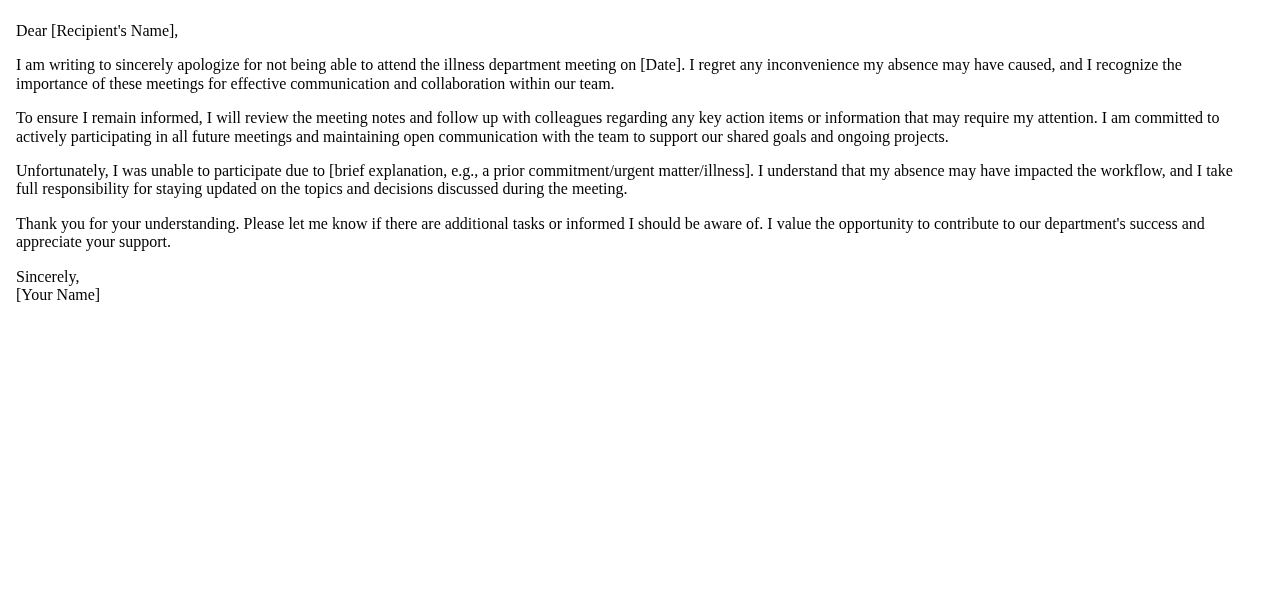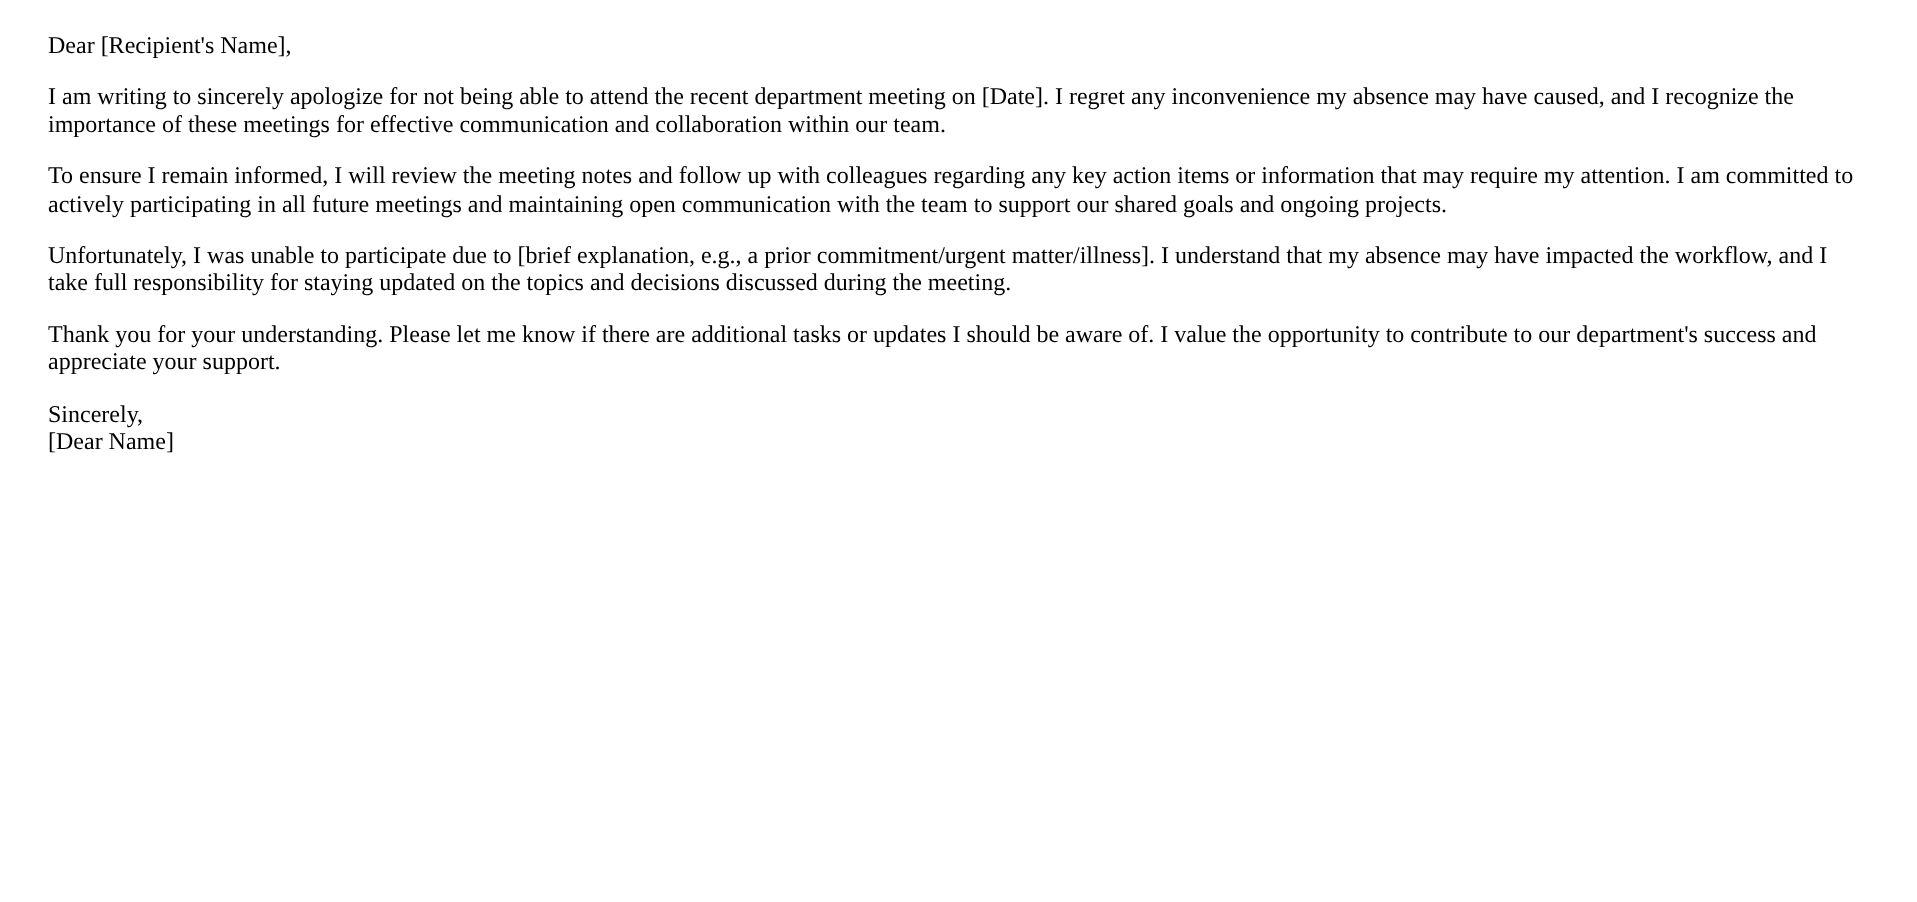--- a/index.html
+++ b/index.html
@@ -10,29 +10,29 @@
   body {
     width: 1278px;
     height: 601px;
     overflow: hidden;
     font-family: "Liberation Serif", "DejaVu Serif", serif;
     font-size: 16px;
     line-height: 1.15;
     color: #000000;
   }
   .letter {
-    padding: 22px 30px 0 32px;
+    padding: 22px 30px 0 16px;
   }
   .letter p {
     margin: 0 0 16px 0;
   }
 </style>
 </head>
 <body>
 
 <div class="letter">
   <p>Dear [Recipient's Name],</p>
-  <p>I am writing to sincerely apologize for not being able to attend the recent department meeting on [Date]. I regret any inconvenience my absence may have caused, and I recognize the importance of these meetings for effective communication and collaboration within our team.</p>
+  <p>I am writing to sincerely apologize for not being able to attend the illness department meeting on [Date]. I regret any inconvenience my absence may have caused, and I recognize the importance of these meetings for effective communication and collaboration within our team.</p>
   <p>To ensure I remain informed, I will review the meeting notes and follow up with colleagues regarding any key action items or information that may require my attention. I am committed to actively participating in all future meetings and maintaining open communication with the team to support our shared goals and ongoing projects.</p>
   <p>Unfortunately, I was unable to participate due to [brief explanation, e.g., a prior commitment/urgent matter/illness]. I understand that my absence may have impacted the workflow, and I take full responsibility for staying updated on the topics and decisions discussed during the meeting.</p>
-  <p>Thank you for your understanding. Please let me know if there are additional tasks or updates I should be aware of. I value the opportunity to contribute to our department's success and appreciate your support.</p>
-  <p><span>Sincerely,</span><br><span>[Dear Name]</span></p>
+  <p>Thank you for your understanding. Please let me know if there are additional tasks or informed I should be aware of. I value the opportunity to contribute to our department's success and appreciate your support.</p>
+  <p><span>Sincerely,</span><br><span>[Your Name]</span></p>
 </div>
 
 </body></html>

